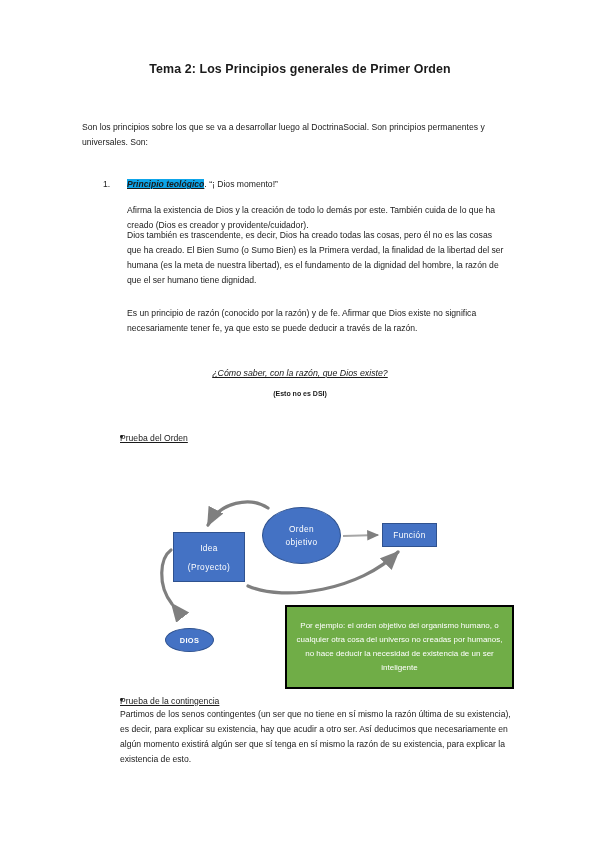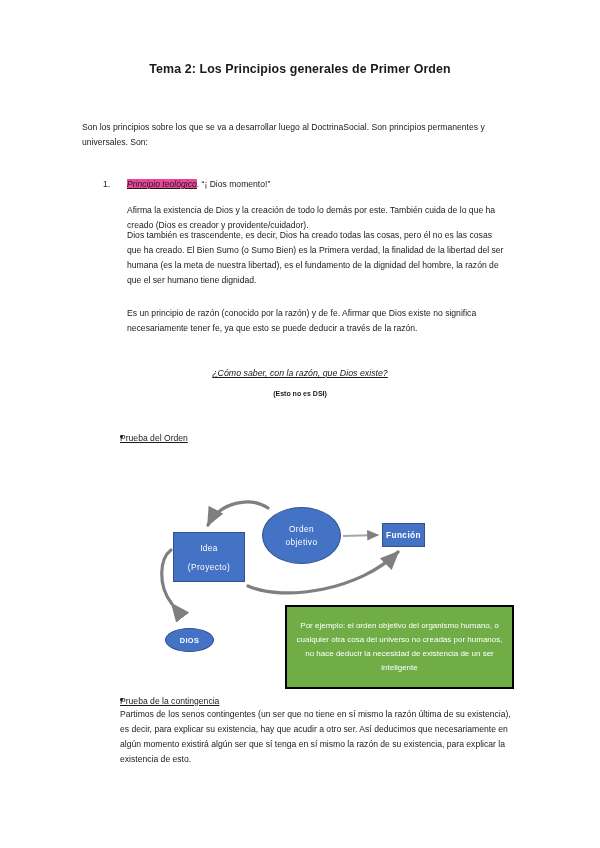--- a/index.html
+++ b/index.html
@@ -55,23 +55,23 @@
   .num-marker {
     position: absolute;
     left: 0;
     top: 0;
     font-size: 8.6px;
   }
   .num-body {
     margin-left: 24px;
   }
   .hl {
-    background: #ec4899;
+    background: #0ea5e9;
     font-style: italic;
-    font-weight: normal;
+    font-weight: bold;
     text-decoration: underline;
   }
   .after-hl {
     font-weight: normal;
   }
 
   .para {
     position: absolute;
     left: 127px;
     width: 381px;
@@ -159,21 +159,21 @@
     box-sizing: border-box;
   }
   .shape.ellipse {
     border-radius: 50%;
   }
 
   .sh-idea   { left: 63px; top: 42px; width: 72px; height: 50px; }
   .sh-idea .l2 { margin-top: 9px; }
   .sh-orden  { left: 152px; top: 17px; width: 79px; height: 57px; }
   .sh-orden .l2 { margin-top: 3px; }
-  .sh-funcion{ left: 272px; top: 33px; width: 43px; height: 24px; font-weight: bold; }
+  .sh-funcion{ left: 272px; top: 33px; width: 55px; height: 24px; }
   .sh-ser    { left: 30px; top: 110px; width: 99px; height: 22px; }
   .sh-dios   { left: 55px; top: 138px; width: 49px; height: 24px; font-size: 7.4px; font-weight: bold; }
 
   .green-box {
     position: absolute;
     left: 175px;
     top: 115px;
     width: 229px;
     height: 84px;
     background: #70ad47;

